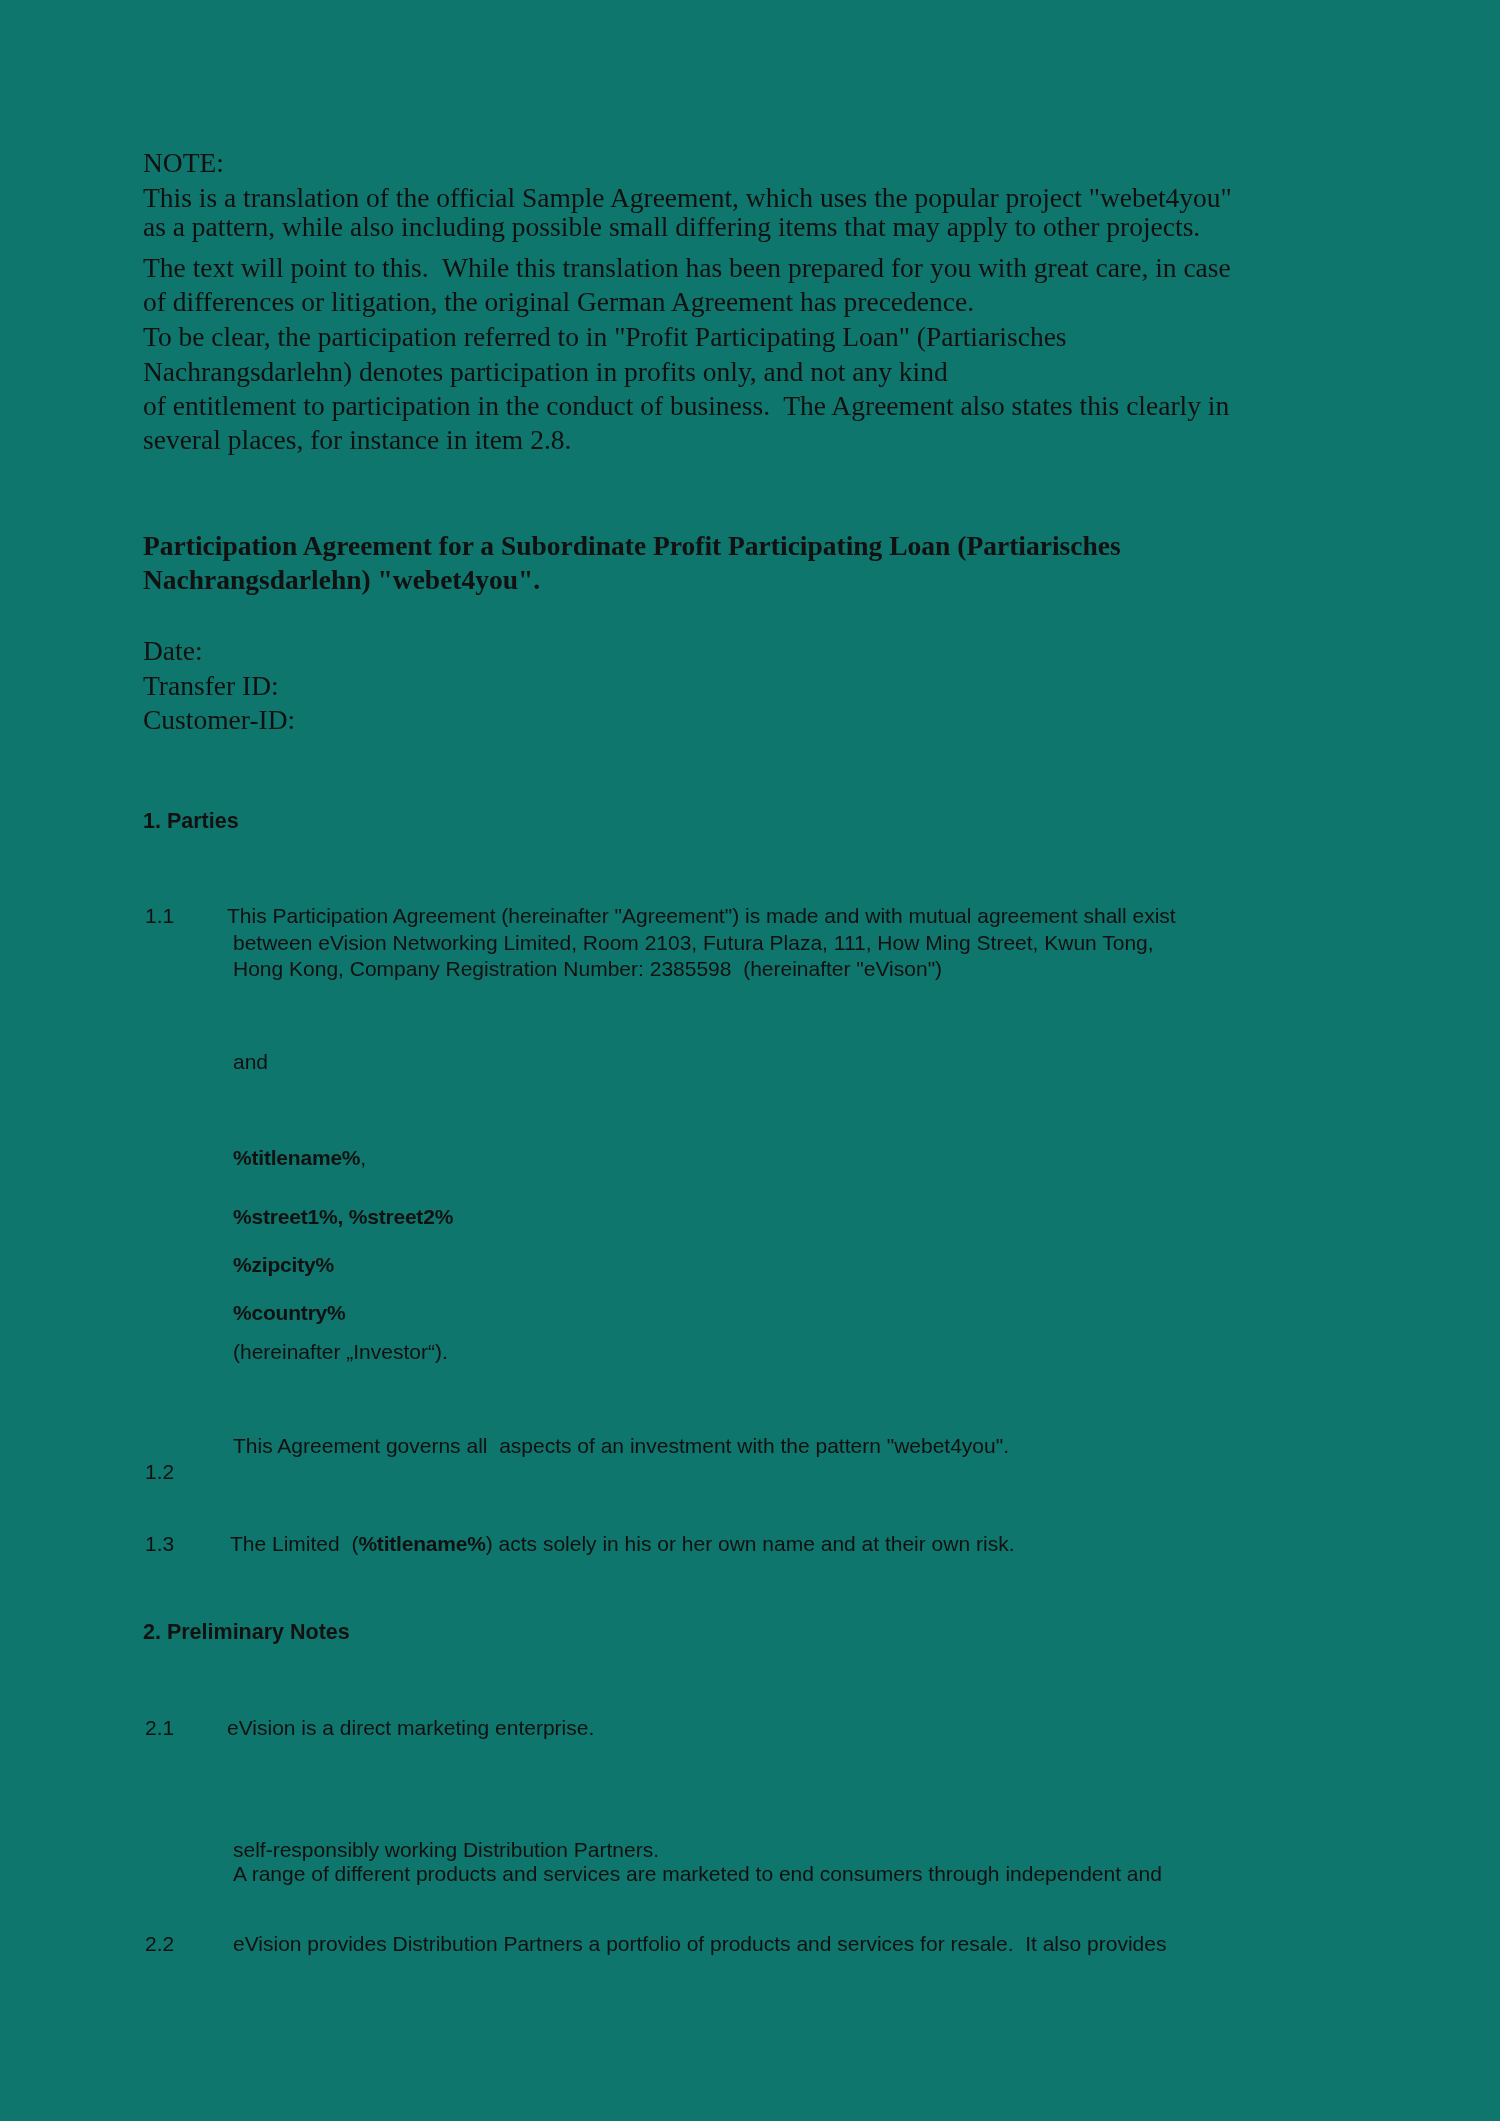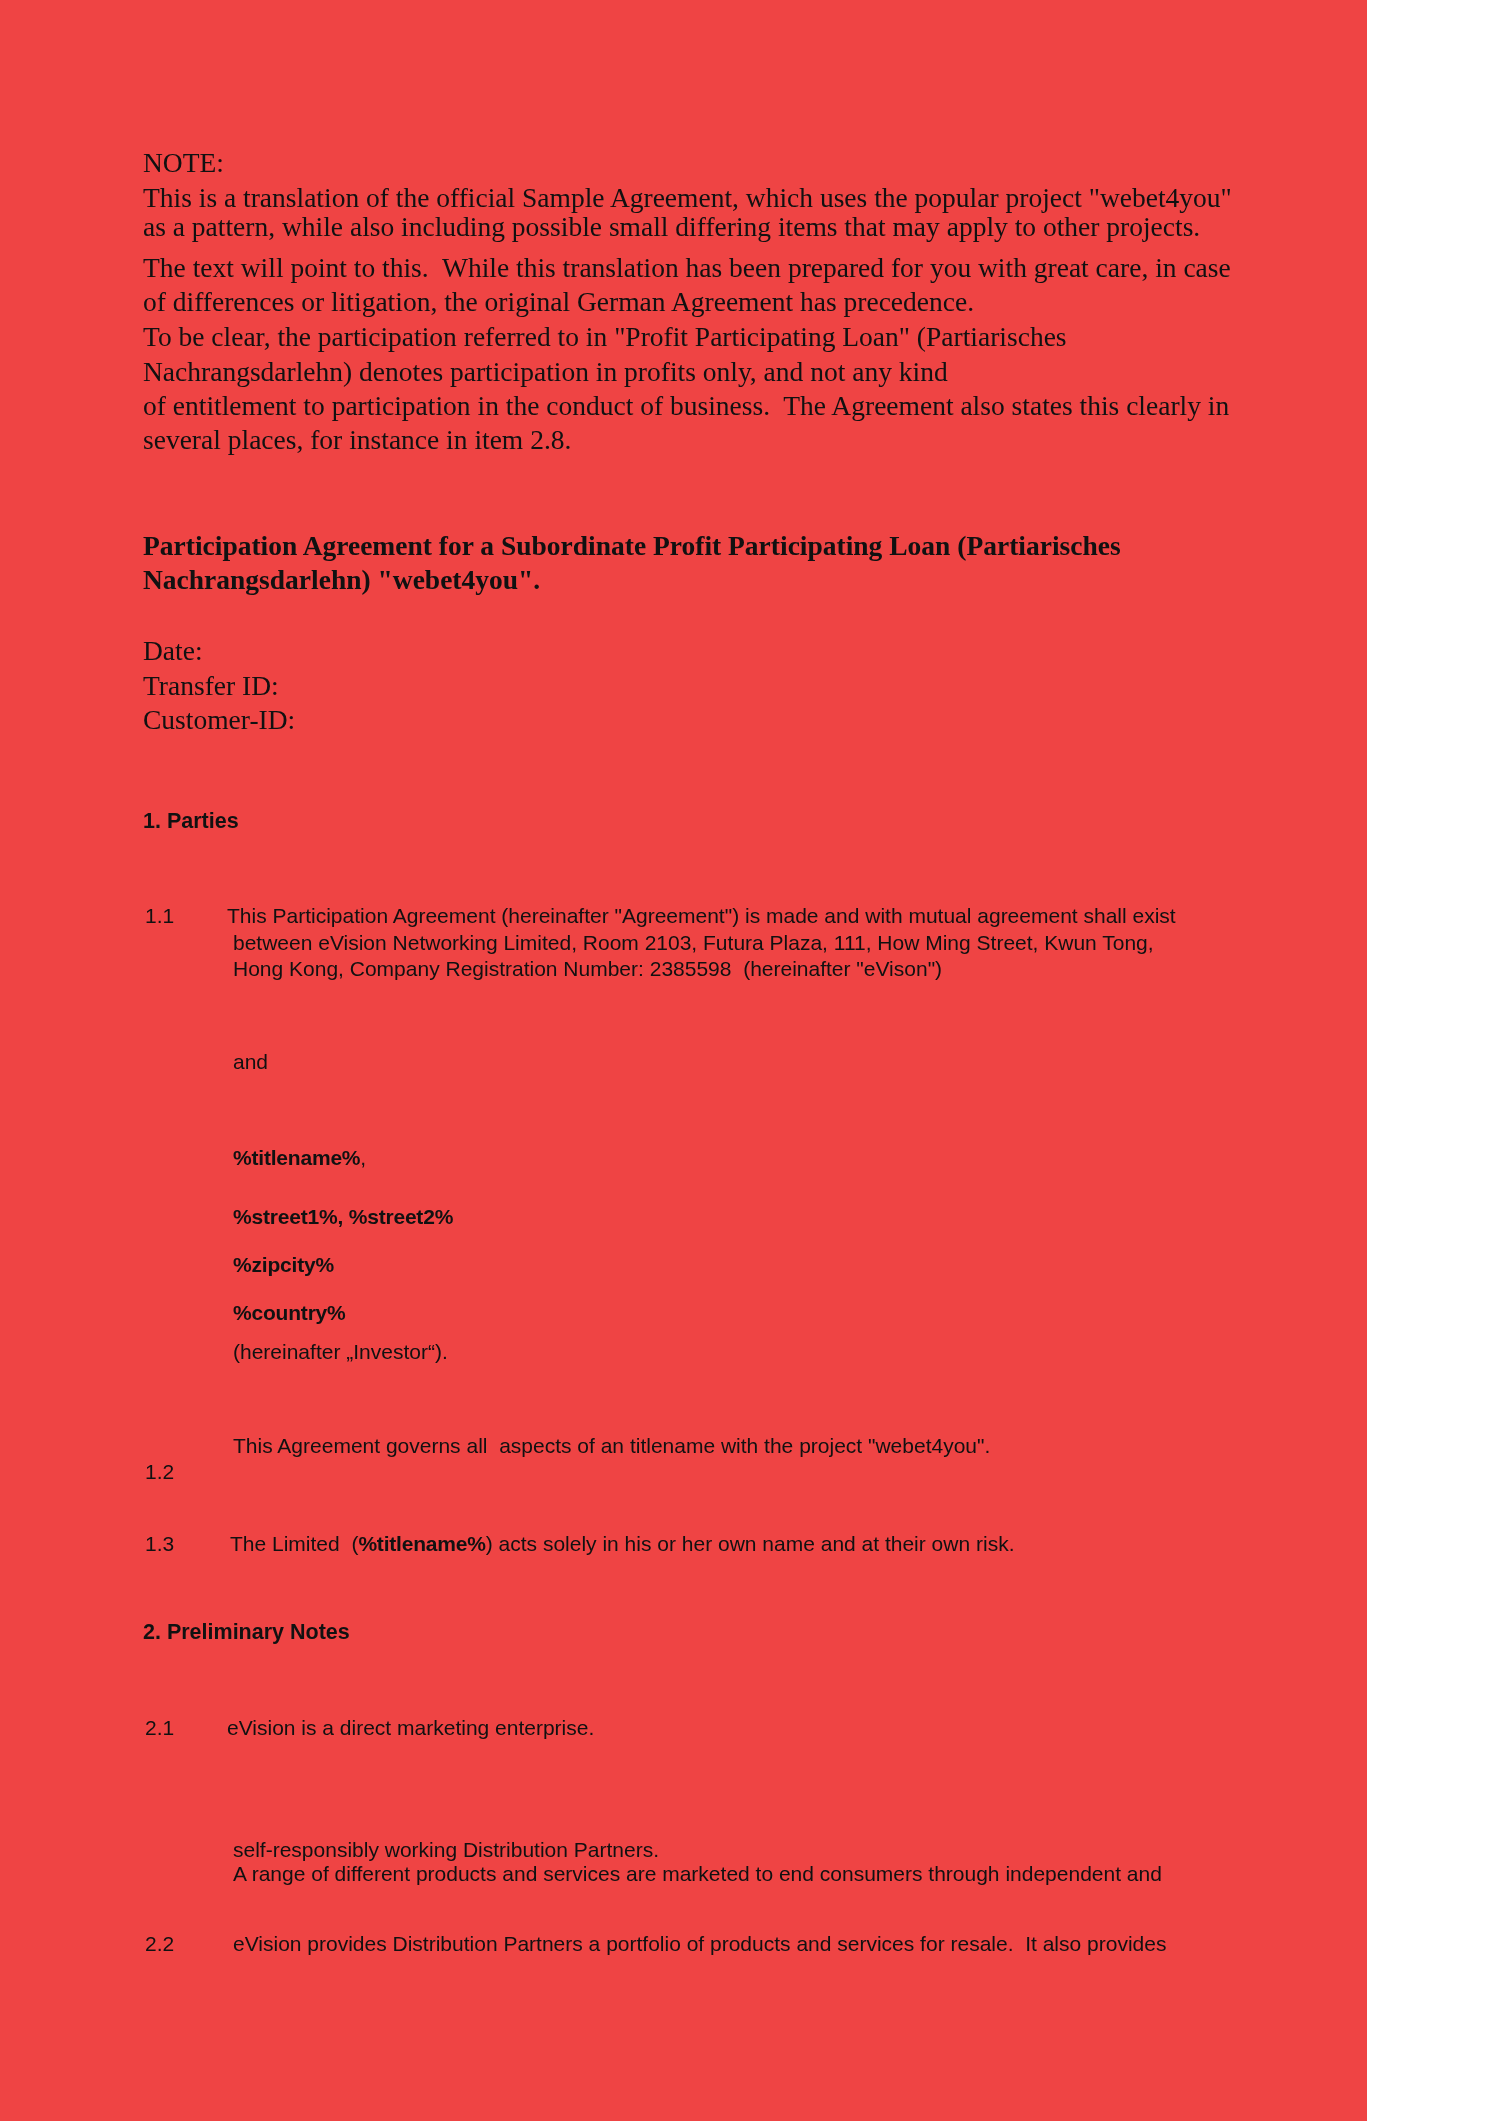--- a/index.html
+++ b/index.html
@@ -1,17 +1,17 @@
 <!DOCTYPE html>
 <html><head>
 <meta charset="utf-8">
 <style>
   html, body { margin: 0; padding: 0; background: #ffffff; }
   body { width: 1500px; height: 2121px; position: relative; overflow: hidden; color: #111111; }
-  .page { position: absolute; left: 0; top: 0; width: 1367px; height: 2121px; background: #ef4444; }
+  .page { position: absolute; left: 0; top: 0; width: 1500px; height: 2121px; background: #0f766e; }
   .ln { position: absolute; white-space: pre; line-height: 1; }
   .serif { font-family: "Liberation Serif", "DejaVu Serif", serif; font-size: 27.5px; }
   .serif-b { font-family: "Liberation Serif", "DejaVu Serif", serif; font-size: 27.5px; font-weight: bold; }
   .sans { font-family: "Liberation Sans", "DejaVu Sans", sans-serif; font-size: 21px; }
   .sans-b { font-family: "Liberation Sans", "DejaVu Sans", sans-serif; font-size: 21.5px; font-weight: bold; }
   .ph { font-family: "Liberation Sans", "DejaVu Sans", sans-serif; font-size: 21px; font-weight: bold; letter-spacing: -0.2px; margin-top: 10px; }
 </style>
 </head>
 <body>
 
@@ -53,21 +53,21 @@
 
       <div class="ln" style="left:233px; top:1147px;"><span class="ph">%titlename%</span><span class="sans">,</span></div>
       <div class="ln ph" style="left:233px; top:1196px;">%street1%, %street2%</div>
       <div class="ln ph" style="left:233px; top:1244px;">%zipcity%</div>
       <div class="ln ph" style="left:233px; top:1292px;">%country%</div>
       <div class="ln sans" style="left:233px; top:1341px;">(hereinafter „Investor“).</div>
     </div>
 
     <div>
       <div class="ln sans" style="left:145px; top:1435px;margin-top:26px;">1.2</div>
-      <div class="ln sans" style="left:233px; top:1435px;">This Agreement governs all  aspects of an titlename with the project "webet4you".</div>
+      <div class="ln sans" style="left:233px; top:1435px;">This Agreement governs all  aspects of an investment with the pattern "webet4you".</div>
     </div>
 
     <div>
       <div class="ln sans" style="left:145px; top:1533px;">1.3</div>
       <div class="ln sans" style="left:230px; top:1533px;"><span>The Limited  (</span><span class="ph">%titlename%</span><span>) acts solely in his or her own name and at their own risk.</span></div>
     </div>
   </div>
 
   <div>
     <div class="ln sans-b" style="left:143px; top:1622px;">2. Preliminary Notes</div>

